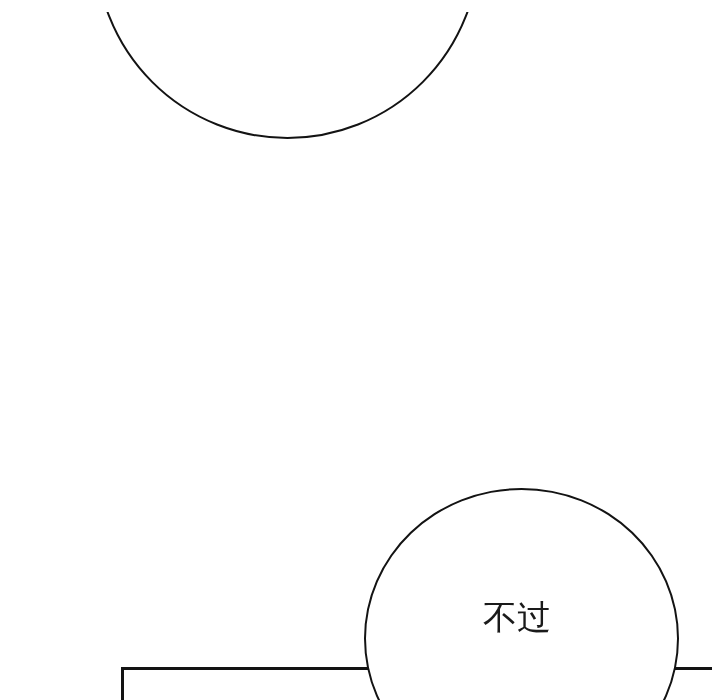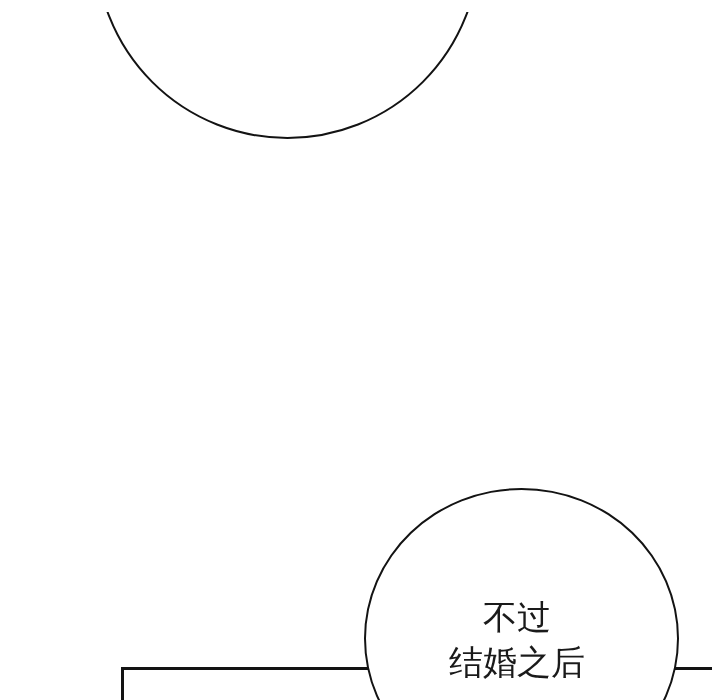--- a/index.html
+++ b/index.html
@@ -71,16 +71,15 @@
 <div class="stage">
 
   <div class="panel-frame"></div>
 
   <div class="bubble bubble-top"></div>
 
   <div class="bubble bubble-bottom"></div>
 
   <div class="bubble-text">
     <div>不过</div>
-    <div>结婚之后</div>
   </div>
 
 </div>
 
 </body></html>

